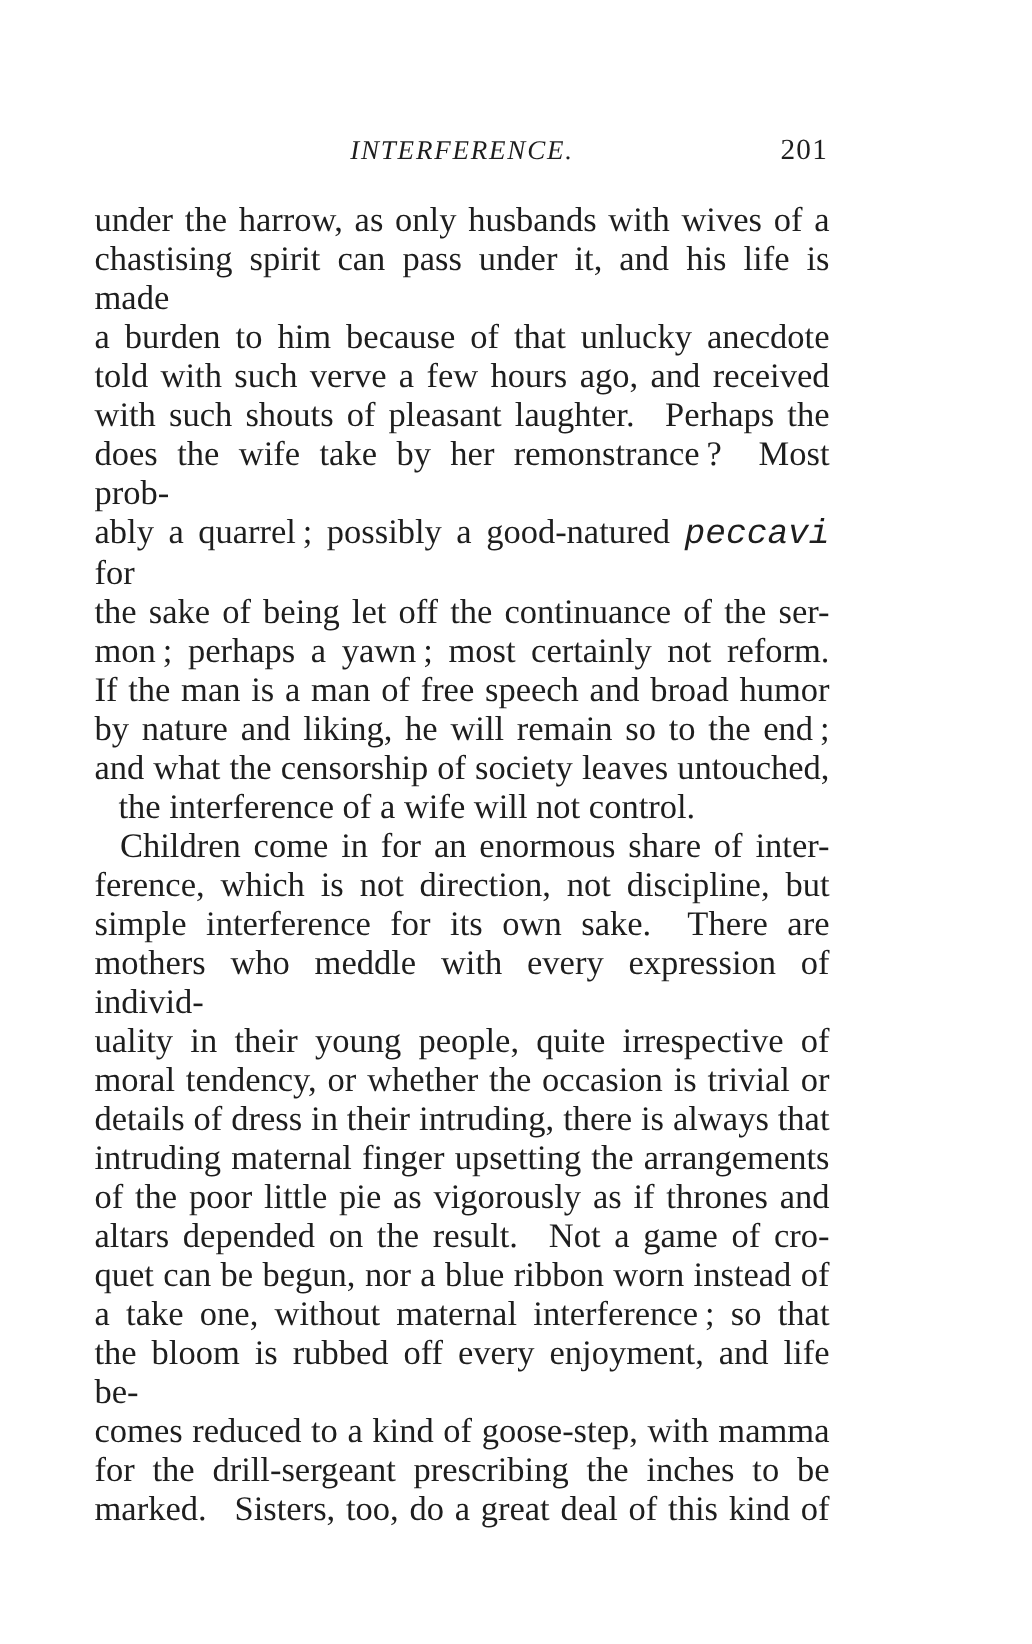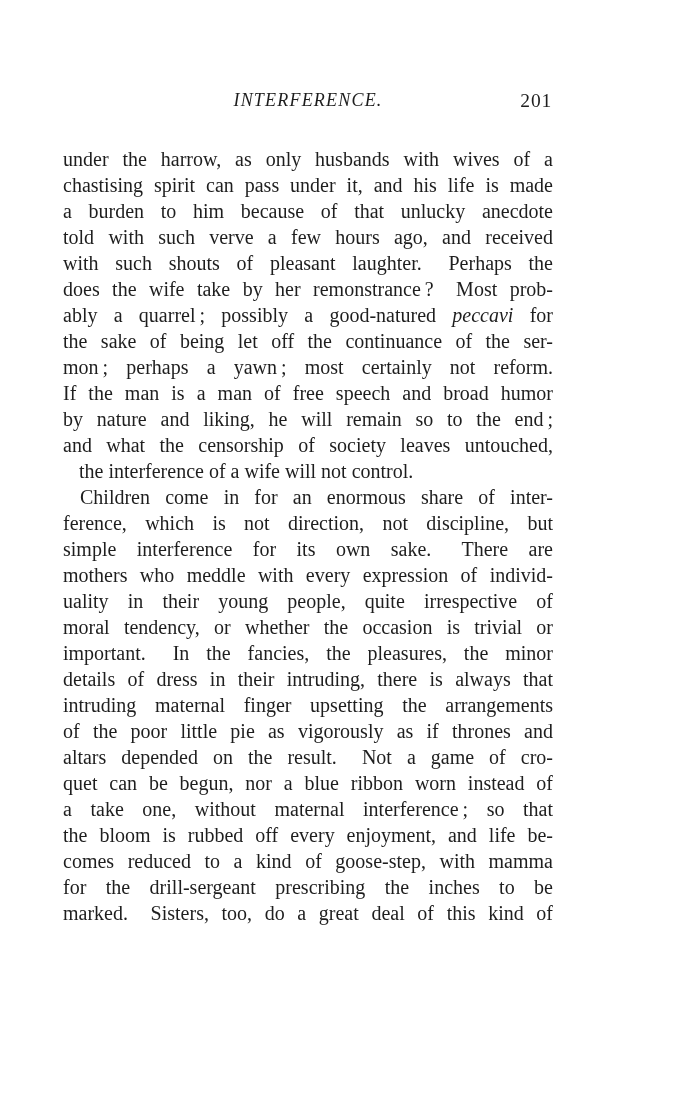--- a/index.html
+++ b/index.html
@@ -32,36 +32,36 @@
   .folio {
     position: absolute;
     right: 1px;
     top: 0;
     font-size: 19.5px;
     letter-spacing: 0.8px;
   }
   .text-block {
     position: absolute;
     left: 63px;
-    top: 146px;
+    top: 134px;
     width: 490px;
-    font-size: 20px;
+    font-size: 23px;
     line-height: 26px;
   }
   .jline {
     text-align: justify;
     text-align-last: justify;
   }
   .endline {
     text-align: justify;
     text-align-last: left;
     margin-left: 16px;
   }
   .indent { text-indent: 17px; }
-  .it { font-style: italic; }
+  .it { font-style: italic; font-family: Liberation Mono, monospace; }
 </style>
 </head>
 <body>
 
 <div class="page">
 
   <div class="running-head">
     <div class="head-title">INTERFERENCE.</div>
     <div class="folio">201</div>
   </div>
@@ -84,21 +84,20 @@
       <div class="endline">the interference of a wife will not control.</div>
     </div>
 
     <div>
       <div class="jline indent">Children come in for an enormous share of inter-</div>
       <div class="jline">ference, which is not direction, not discipline, but</div>
       <div class="jline">simple interference for its own sake.  There are</div>
       <div class="jline">mothers who meddle with every expression of individ-</div>
       <div class="jline">uality in their young people, quite irrespective of</div>
       <div class="jline">moral tendency, or whether the occasion is trivial or</div>
-      <div class="jline">important.  In the fancies, the pleasures, the minor</div>
       <div class="jline">details of dress in their intruding, there is always that</div>
       <div class="jline">intruding maternal finger upsetting the arrangements</div>
       <div class="jline">of the poor little pie as vigorously as if thrones and</div>
       <div class="jline">altars depended on the result.  Not a game of cro-</div>
       <div class="jline">quet can be begun, nor a blue ribbon worn instead of</div>
       <div class="jline">a take one, without maternal interference ; so that</div>
       <div class="jline">the bloom is rubbed off every enjoyment, and life be-</div>
       <div class="jline">comes reduced to a kind of goose-step, with mamma</div>
       <div class="jline">for the drill-sergeant prescribing the inches to be</div>
       <div class="jline">marked.  Sisters, too, do a great deal of this kind of</div>

